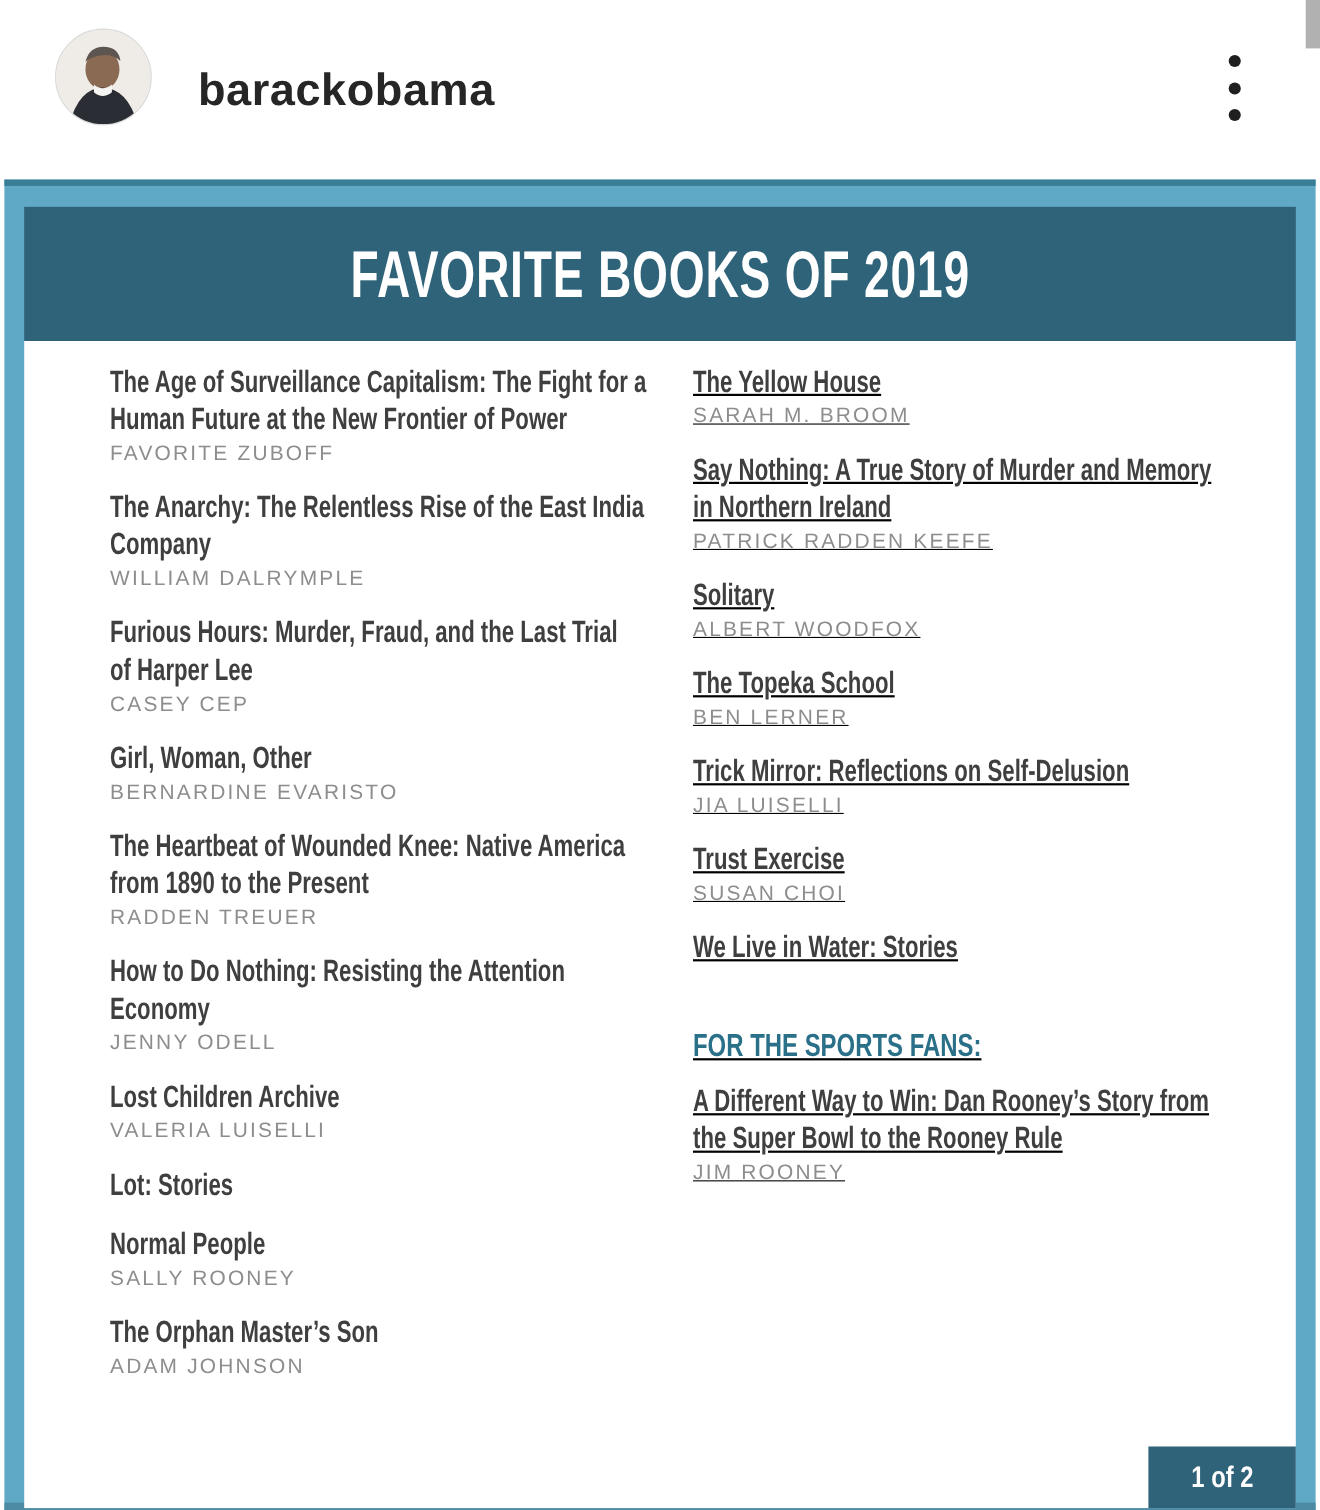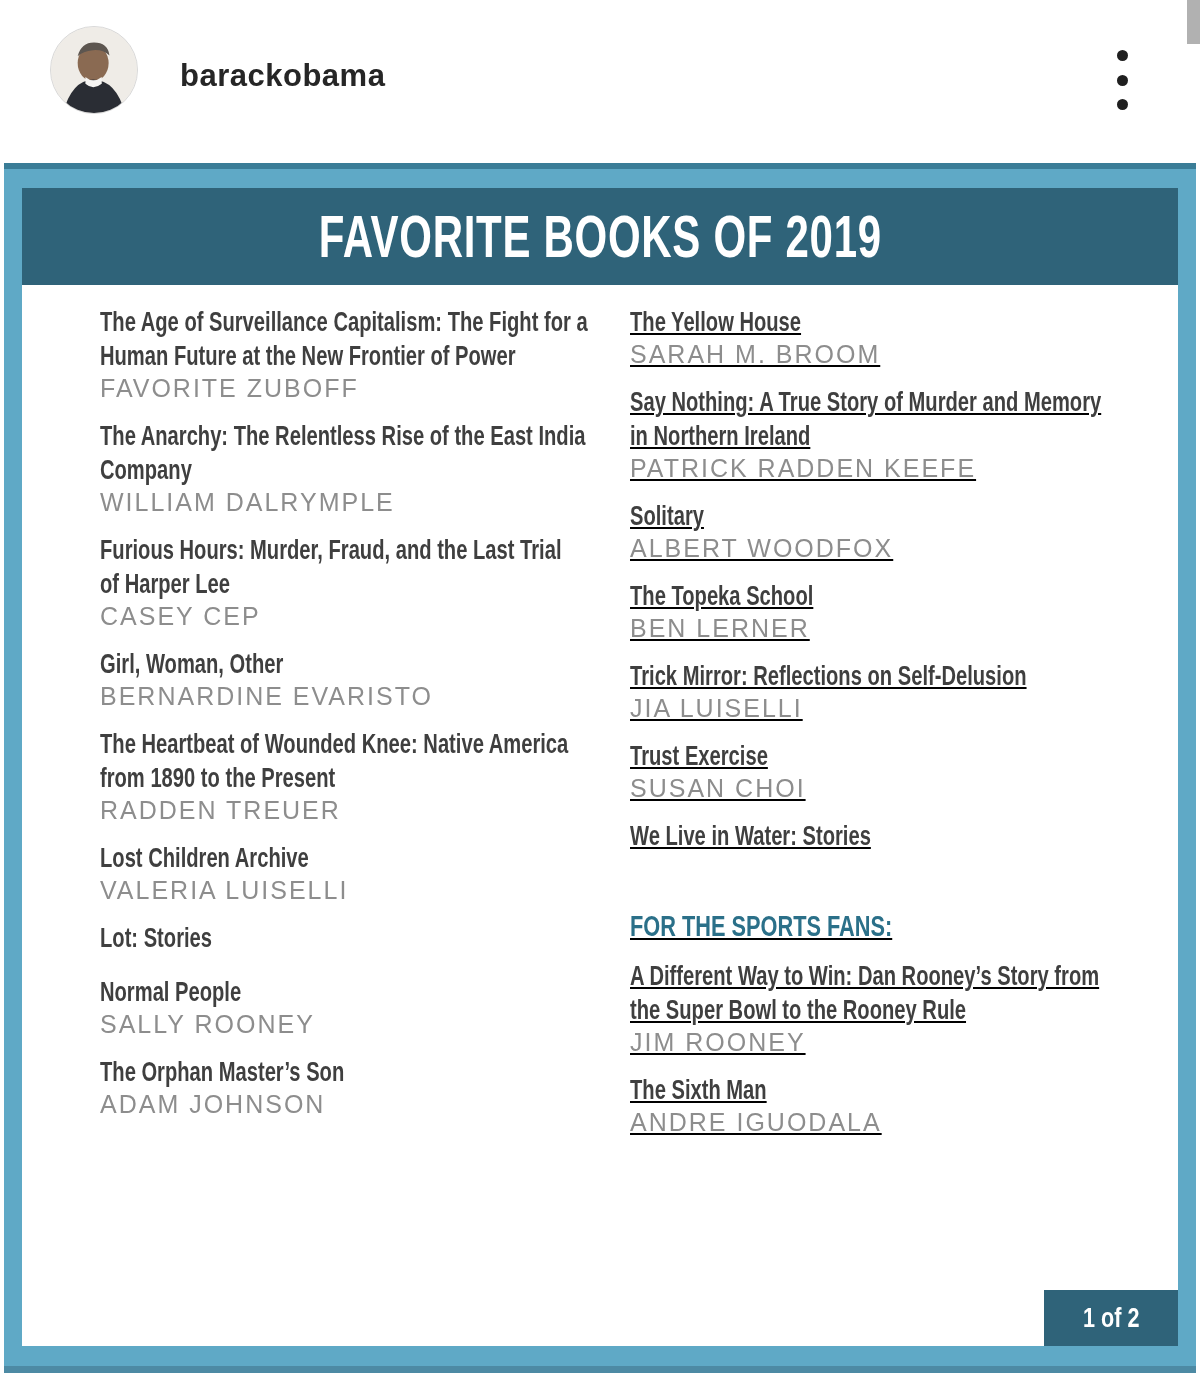--- a/index.html
+++ b/index.html
@@ -14,44 +14,44 @@
   }
   *{box-sizing:border-box;margin:0;padding:0;}
   html,body{width:1200px;height:1373px;background:#ffffff;
     font-family:"Liberation Sans",sans-serif;overflow:hidden;}
 
   
   .app-header{position:relative;height:163px;background:#ffffff;}
   .avatar{position:absolute;left:50px;top:26px;width:88px;height:88px;border-radius:50%;
     border:1px solid #d9d9d9;overflow:hidden;background:#f2efeb;cursor:pointer;}
   .avatar svg{display:block;width:100%;height:100%;}
-  .username{position:absolute;left:180px;top:58px;font-size:31px;font-weight:700;
+  .username{position:absolute;left:180px;top:58px;font-size:41px;font-weight:700;
     color:var(--username-text);letter-spacing:0.5px;cursor:pointer;}
   .kebab{position:absolute;right:66px;top:50px;width:24px;height:60px;display:flex;
     flex-direction:column;align-items:center;justify-content:space-between;cursor:pointer;}
   .kebab i{width:11px;height:11px;border-radius:50%;background:#1f1f1f;display:block;}
   .corner-gray{position:absolute;right:0;top:0;width:13px;height:44px;background:#b1b1b1;}
 
   
   .poster{height:1210px;margin:0 4px;background:var(--frame);
     border-top:6px solid var(--frame-top);border-bottom:7px solid var(--frame-bottom);
     padding:19px 18px 0 18px;}
-  .title-band{height:97px;background:var(--band);display:flex;align-items:center;justify-content:center;}
+  .title-band{height:122px;background:var(--band);display:flex;align-items:center;justify-content:center;}
   .title-band .band-title{color:#ffffff;font-weight:700;font-size:60px;letter-spacing:1px;
     white-space:nowrap;display:inline-block;transform:scaleX(0.70);transform-origin:50% 50%;}
 
   .sheet{position:relative;background:#ffffff;height:1061px;padding:20px 40px 0 78px;}
   .cols{display:flex;}
   .col-left{width:530px;flex:none;}
   .col-right{flex:1;min-width:0;text-decoration:underline;}
 
   .book{margin-bottom:20px;}
   .book-title{font-weight:700;font-size:28px;line-height:34px;color:var(--title-text);
     white-space:pre-line;transform:scaleX(0.72);transform-origin:0 0;width:139%;}
-  .book-author{font-size:25px;line-height:22px;letter-spacing:2px;color:var(--author-text);
+  .book-author{font-size:19px;line-height:22px;letter-spacing:2px;color:var(--author-text);
     margin-top:4px;white-space:nowrap;}
 
   .sports-heading{margin-top:58px;margin-bottom:18px;font-weight:700;font-size:29px;line-height:30px;
     color:var(--sports);white-space:nowrap;transform:scaleX(0.75);transform-origin:0 0;width:133%;}
 
   .page-badge{position:absolute;right:0;bottom:0;width:134px;height:56px;background:var(--band);
     display:flex;align-items:center;justify-content:center;}
   .page-badge span{color:#ffffff;font-weight:700;font-size:27px;display:inline-block;
     transform:scaleX(0.8);transform-origin:50% 50%;white-space:nowrap;}
 </style>
@@ -104,20 +104,25 @@
         <div class="book">
           <div class="book-title">Girl, Woman, Other</div>
           <div class="book-author">BERNARDINE EVARISTO</div>
         </div>
         <div class="book">
           <div class="book-title">The Heartbeat of Wounded Knee: Native America
 from 1890 to the Present</div>
           <div class="book-author">RADDEN TREUER</div>
         </div>
         <div class="book">
+          <div class="book-title">How to Do Nothing: Resisting the Attention
+Economy</div>
+          <div class="book-author">JENNY ODELL</div>
+        </div>
+        <div class="book">
           <div class="book-title">Lost Children Archive</div>
           <div class="book-author">VALERIA LUISELLI</div>
         </div>
         <div class="book">
           <div class="book-title">Lot: Stories</div>
         </div>
         <div class="book">
           <div class="book-title">Normal People</div>
           <div class="book-author">SALLY ROONEY</div>
         </div>
@@ -157,24 +162,20 @@
           <div class="book-title">We Live in Water: Stories</div>
         </div>
 
         <div class="sports-heading">FOR THE SPORTS FANS:</div>
 
         <div class="book">
           <div class="book-title">A Different Way to Win: Dan Rooney’s Story from
 the Super Bowl to the Rooney Rule</div>
           <div class="book-author">JIM ROONEY</div>
         </div>
-        <div class="book">
-          <div class="book-title">The Sixth Man</div>
-          <div class="book-author">ANDRE IGUODALA</div>
-        </div>
       </div>
     </div>
 
     <div class="page-badge">
       <span>1 of 2</span>
     </div>
   </div>
 </div>
 
 </body></html>

